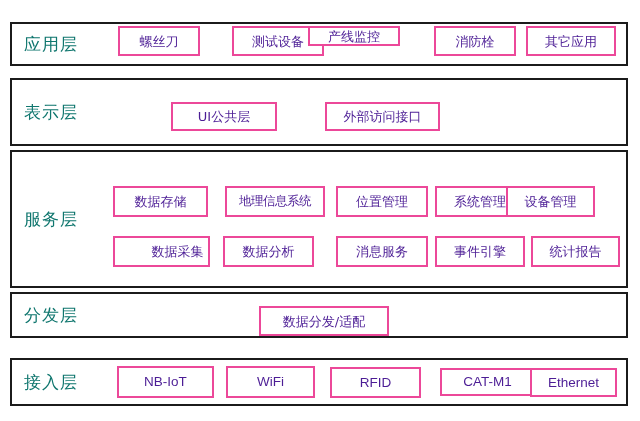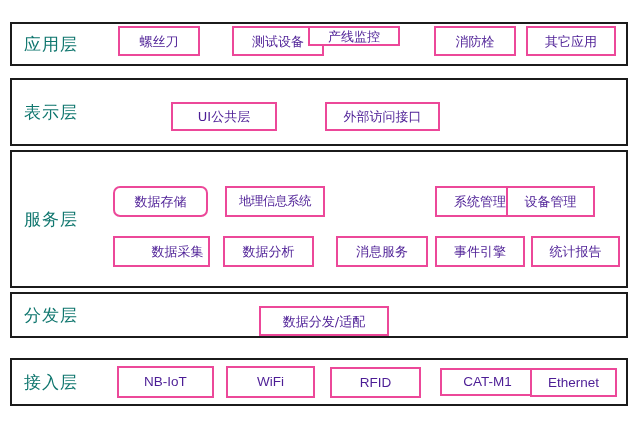--- a/index.html
+++ b/index.html
@@ -76,22 +76,23 @@
     <div class="node" style="left: 434px; top: 26px; width: 82px; height: 30px;">消防栓</div>
     <div class="node" style="left: 526px; top: 26px; width: 90px; height: 30px;">其它应用</div>
     <div class="layer" style="top: 78px; height: 68px;">
       <div class="layer-title">表示层</div>
     </div>
     <div class="node" style="left: 151px; top: 102px; width: 106px; height: 29px; margin-left: 20px;">UI公共层</div>
     <div class="node" style="left: 325px; top: 102px; width: 115px; height: 29px;">外部访问接口</div>
     <div class="layer" style="top: 150px; height: 138px;">
       <div class="layer-title">服务层</div>
     </div>
-    <div class="node" style="left: 113px; top: 186px; width: 95px; height: 31px; border-radius: 7px;">数据存储</div>
+    <div class="node" style="left: 113px; top: 186px; width: 95px; height: 31px;">数据存储</div>
     <div class="node tight" style="left: 210px; top: 186px; width: 100px; height: 31px; margin-left: 15px;">地理信息系统</div>
+    <div class="node" style="left: 336px; top: 186px; width: 92px; height: 31px;">位置管理</div>
     <div class="node" style="left: 435px; top: 186px; width: 90px; height: 31px;">系统管理</div>
     <div class="node" style="left: 506px; top: 186px; width: 89px; height: 31px;">设备管理</div>
     <div class="node" style="left: 113px; top: 236px; width: 97px; height: 31px; padding-left: 32px;">数据采集</div>
     <div class="node" style="left: 223px; top: 236px; width: 91px; height: 31px;">数据分析</div>
     <div class="node" style="left: 435px; top: 236px; width: 90px; height: 31px;">事件引擎</div>
     <div class="node" style="left: 336px; top: 236px; width: 92px; height: 31px;">消息服务</div>
     <div class="node" style="left: 531px; top: 236px; width: 89px; height: 31px;">统计报告</div>
     <div class="layer" style="top: 292px; height: 46px;">
       <div class="layer-title">分发层</div>
     </div>

